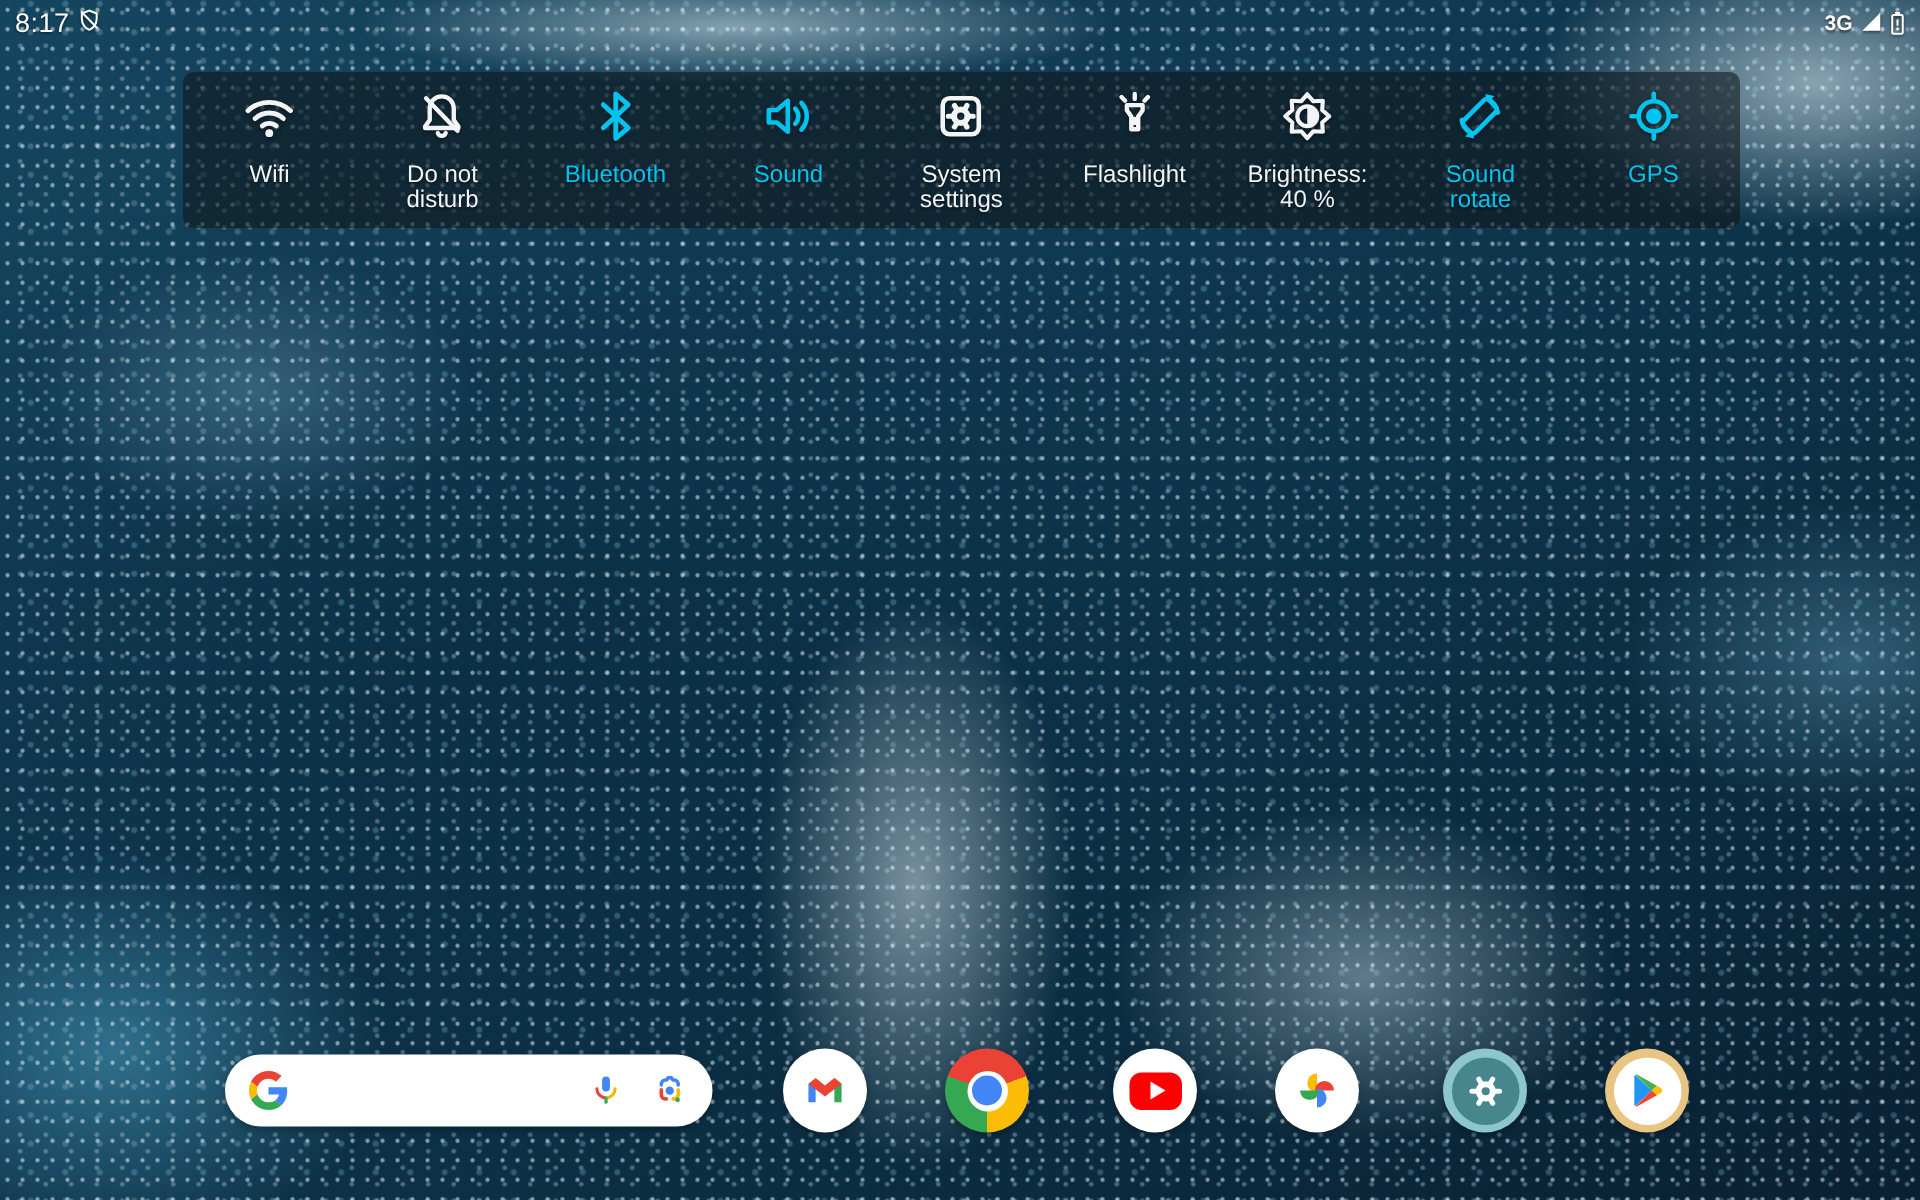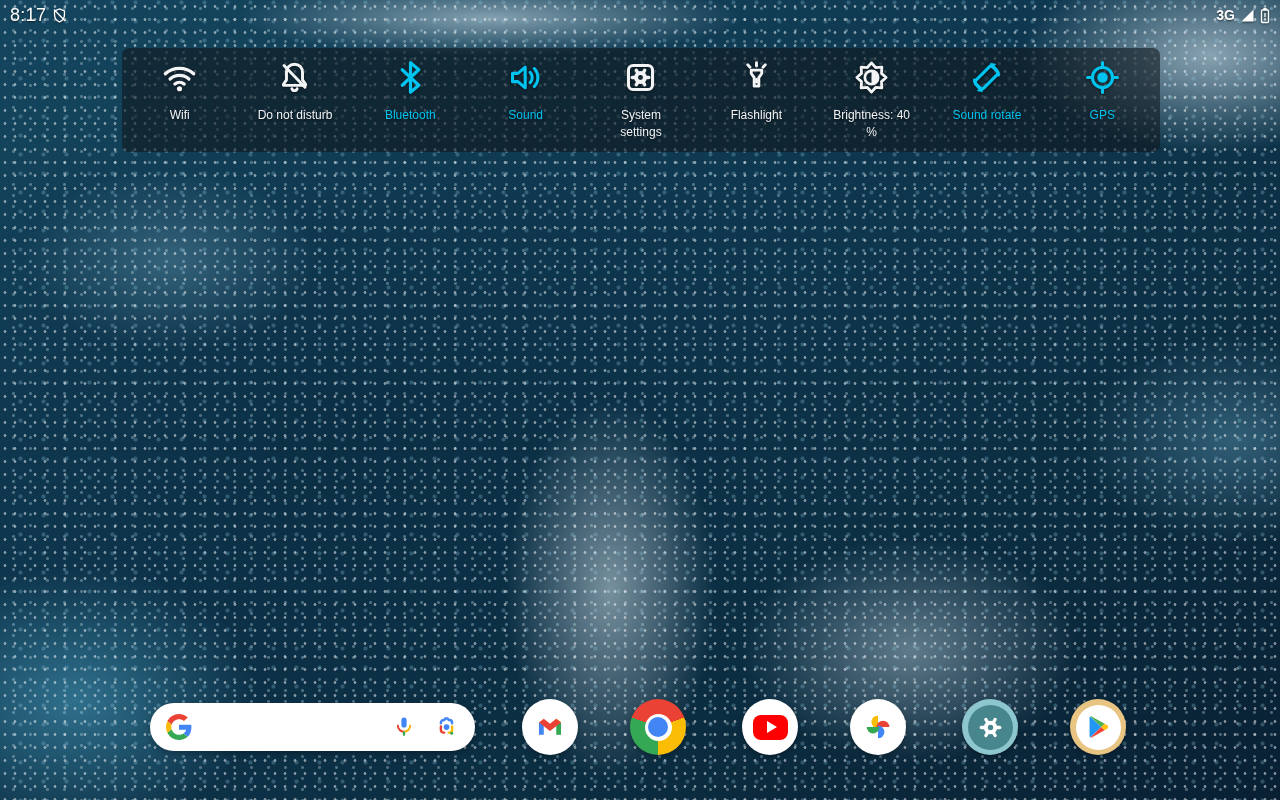--- a/index.html
+++ b/index.html
@@ -24,31 +24,31 @@
     background-size:
       10px 13px, 17px 11px, 23px 19px,
       auto,auto,auto,auto,auto,auto,auto,auto,auto;
     background-position:
       0 0, 5px 3px, 9px 12px,
       0 0,0 0,0 0,0 0,0 0,0 0,0 0,0 0,0 0;}
   
   .statusbar{position:absolute;top:0;left:0;right:0;height:26px;display:flex;
     justify-content:space-between;align-items:center;padding:2px 10px 0 10px;color:#fff;
     text-shadow:0 1px 2px rgba(0,0,0,.6);}
-  .sb-left,.sb-right{display:flex;align-items:center;gap:5px;}
+  .sb-left,.sb-right{display:flex;gap:5px;}
   .sb-time{font-size:18px;letter-spacing:.3px;}
   .sb-net{font-size:14px;font-weight:bold;}
   .sb-ico{filter:drop-shadow(0 1px 1px rgba(0,0,0,.5));display:block;}
   
   .qs-panel{position:absolute;left:122px;top:48px;width:1038px;height:104px;
     background:rgba(16,22,27,.58);border-radius:7px;display:flex;align-items:stretch;}
   .qs-tile{flex:1 1 0;display:flex;flex-direction:column;align-items:center;
     padding-top:11px;cursor:pointer;}
   .qs-tile svg{color:var(--inactive);filter:drop-shadow(0 1px 1.5px rgba(0,0,0,.45));}
-  .qs-tile .label{margin-top:7px;font-size:12px;line-height:17px;text-align:center;
+  .qs-tile .label{margin-top:7px;font-size:16px;line-height:17px;text-align:center;
     color:var(--inactive);text-shadow:0 1px 2px rgba(0,0,0,.55);max-width:84px;}
   .qs-tile.active svg{color:var(--accent);}
   .qs-tile.active .label{color:var(--accent);}
   
   .search-pill{position:absolute;left:150px;top:703px;width:325px;height:48px;
     background:#fff;border-radius:24px;display:flex;align-items:center;
     box-shadow:0 2px 6px rgba(0,0,0,.30);padding:0 16px;box-sizing:border-box;}
   .search-pill .spacer{flex:1;}
   .search-pill svg{display:block;}
   .pill-btn{display:flex;align-items:center;justify-content:center;margin-left:18px;cursor:pointer;}

